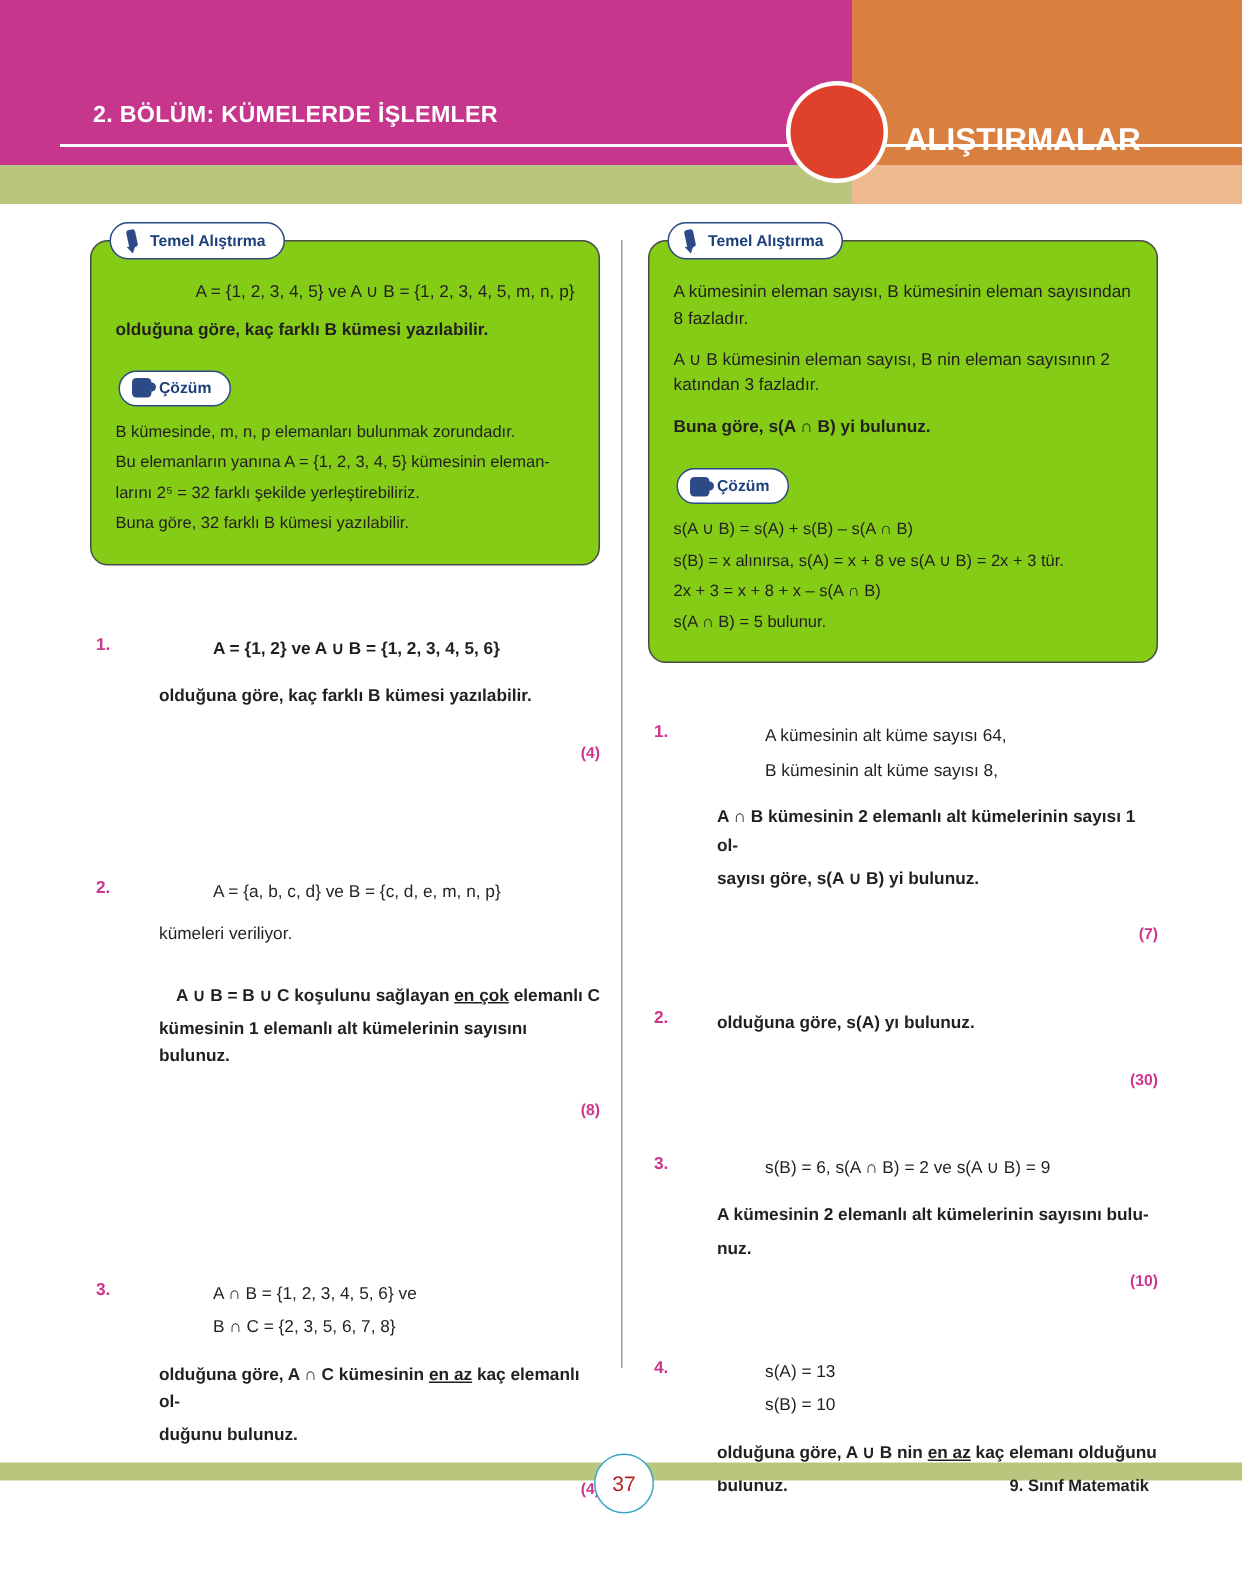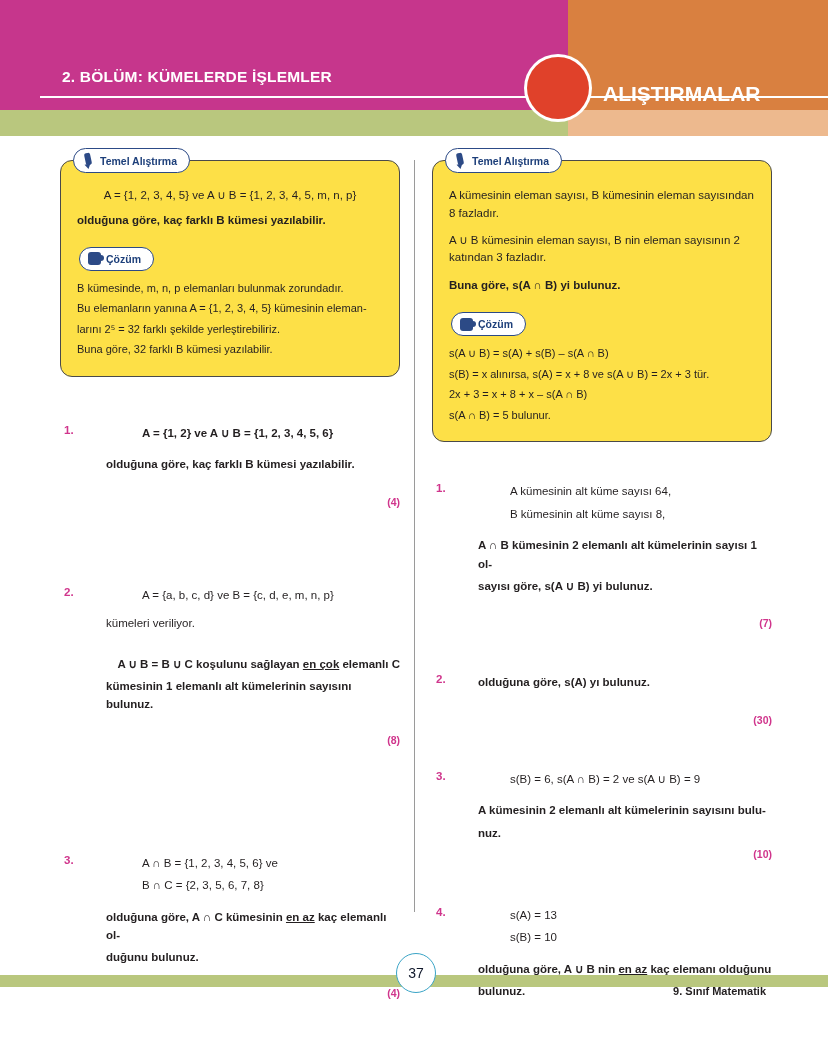--- a/index.html
+++ b/index.html
@@ -58,21 +58,21 @@
   .divider {
     position: absolute; left: 414px; top: 160px;
     width: 1px; height: 752px; background: #9a9a9a;
   }
 
   
   .ex-box {
     position: relative;
     border: 1.4px solid #4a4a4a;
     border-radius: 12px;
-    background: #fde047;
+    background: #84cc16;
     padding: 20px 16px 14px 16px;
   }
   .tag {
     position: absolute; top: -13px; left: 12px;
     background: #ffffff;
     border: 1.3px solid #2c4a86;
     border-radius: 13px;
     height: 25px; padding: 0 12px 0 26px;
     display: flex; align-items: center;
     font-size: 10.5px; font-weight: bold; color: #1d3f7a;
@@ -126,25 +126,25 @@
   .answer {
     text-align: right; font-size: 10.5px; font-weight: bold; color: #d0358c;
   }
 
   
   .footer-bar {
     position: absolute; left: 0; bottom: 62px; width: 828px; height: 12px;
     background: #b9c77e;
   }
   .page-circle {
-    position: absolute; left: 396px; bottom: 56px;
+    position: absolute; left: 396px; bottom: 40px;
     width: 40px; height: 40px; border-radius: 50%;
     background: #ffffff; border: 1.4px solid #3aa4c6;
     display: flex; align-items: center; justify-content: center;
-    font-size: 14px; color: #0f172a; font-weight: normal;
+    font-size: 14px; color: #b91c1c; font-weight: normal;
   }
   .footer-text {
     position: absolute; right: 62px; bottom: 52px;
     font-size: 11px; font-weight: bold; color: #231f20;
   }
 </style>
 </head>
 <body>
 
 <div class="header-wrap">
@@ -166,21 +166,21 @@
 
   <div class="ex-box">
     <div class="tag">
       <span class="tag-icon">
         <span class="nib"></span>
           <span class="tip"></span>
       </span>
       <span>Temel Alıştırma</span>
     </div>
 
-    <p class="ex-line center" style="margin-top:6px;">A = {1, 2, 3, 4, 5} ve A ∪ B = {1, 2, 3, 4, 5, m, n, p}</p>
+    <p class="ex-line center" style="margin-top:6px;text-align:right;">A = {1, 2, 3, 4, 5} ve A ∪ B = {1, 2, 3, 4, 5, m, n, p}</p>
     <p class="ex-line bold">olduğuna göre, kaç farklı B kümesi yazılabilir.</p>
 
     <span class="solution-tag">
       <span class="hand"></span>
       <span>Çözüm</span>
     </span>
 
     <p class="sol-line">B kümesinde, m, n, p elemanları bulunmak zorundadır.</p>
     <p class="sol-line">Bu elemanların yanına A = {1, 2, 3, 4, 5} kümesinin eleman-</p>
     <p class="sol-line">larını 2⁵ = 32 farklı şekilde yerleştirebiliriz.</p>

